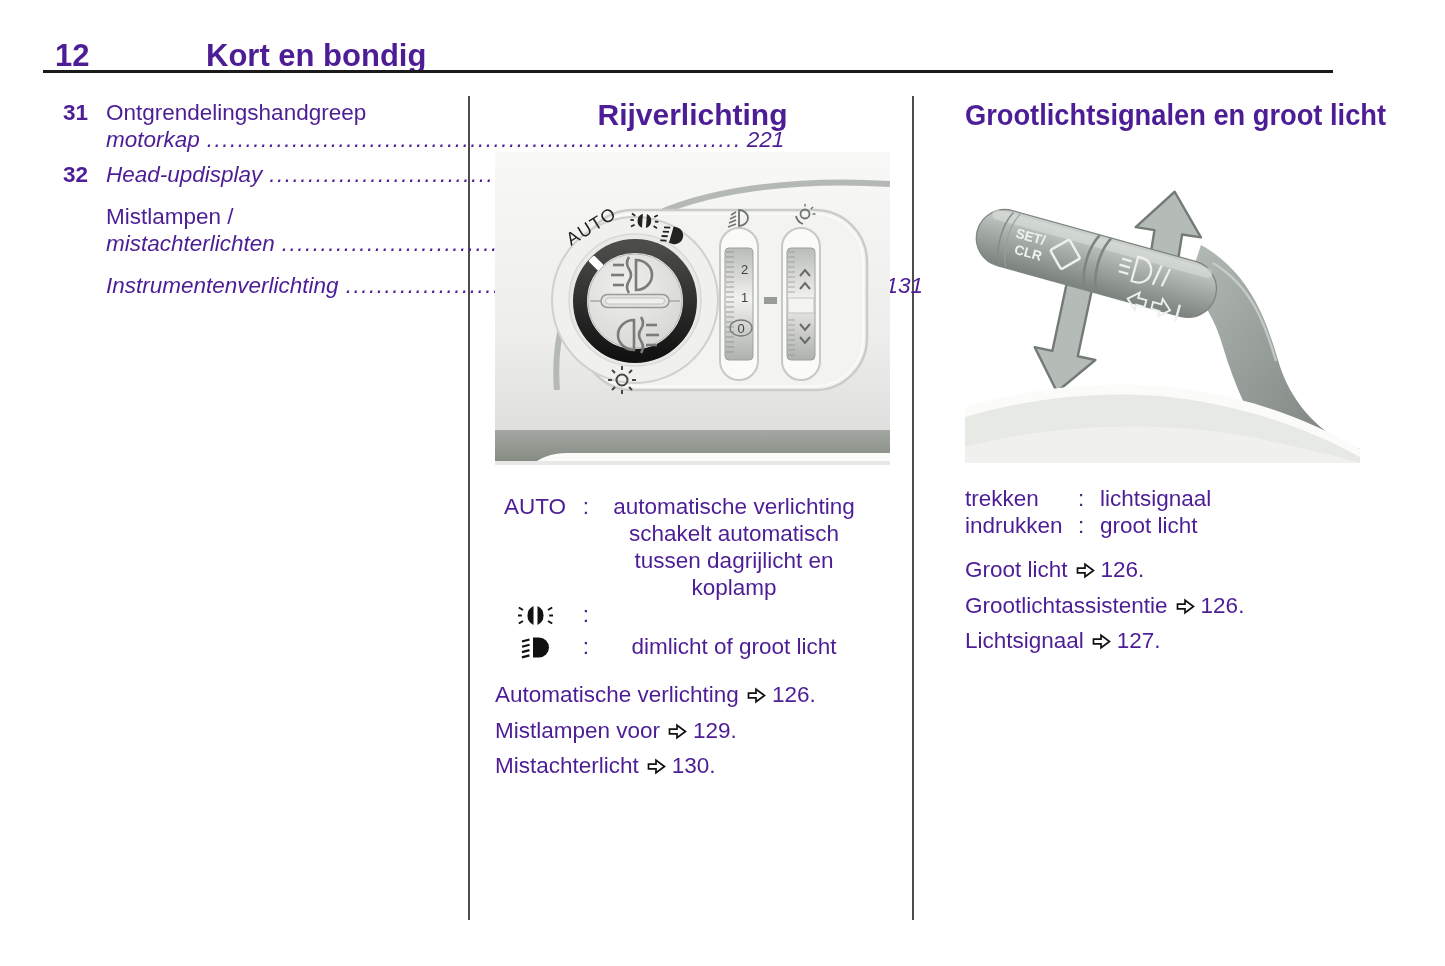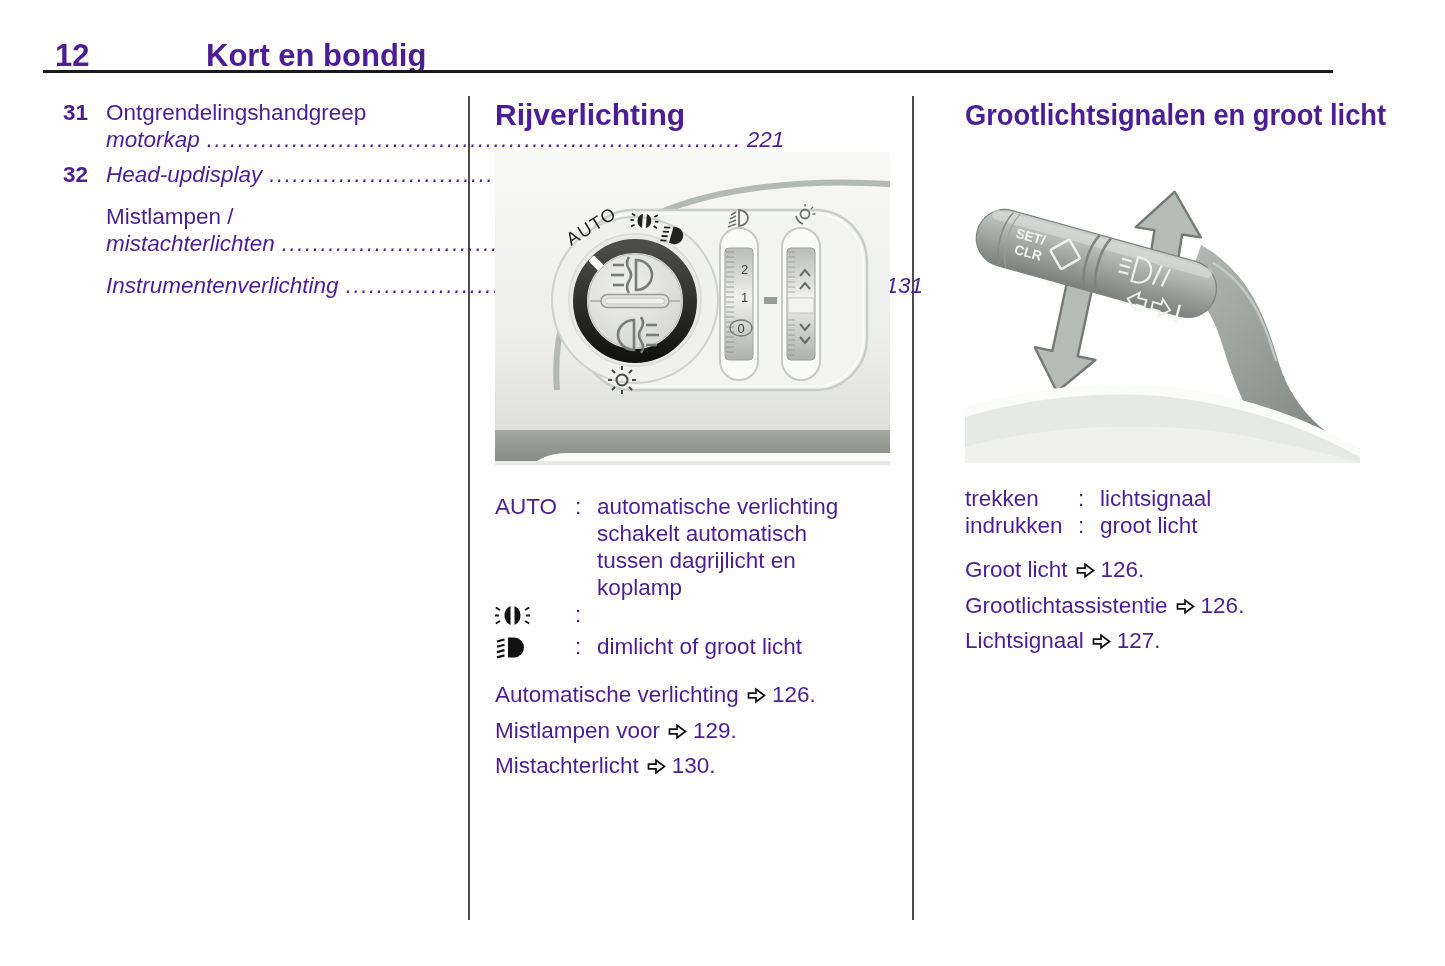--- a/index.html
+++ b/index.html
@@ -20,21 +20,21 @@
   .ix-entry { display:grid; grid-template-columns:43px 1fr; margin-top:8px; }
   .ix-entry:first-child { margin-top:0; }
   .ix-entry.gap { margin-top:15px; }
   .ix-num { font-weight:bold; }
   .ix-last { display:flex; align-items:baseline;font-style:italic; }
   .ix-last .lbl { white-space:nowrap; }
   .dots { flex:1 1 auto; overflow:hidden; margin:0 5px 0 7px; white-space:nowrap; }
   .dots::before { content:"....................................................................."; letter-spacing:1.5px; }
   .ix-page { white-space:nowrap; }
   
-  .col-mid { position:absolute; left:495px; top:97px; width:395px; font-size:22.5px; line-height:27px; }
+  .col-mid { position:absolute; left:495px; top:97px; width:395px; font-size:22.5px; line-height:27px;text-align:center; }
   .col-right { position:absolute; left:965px; top:97px; width:400px; font-size:22.5px; line-height:27px; }
   h2.sec { font-size:30px; font-weight:bold; line-height:36px; white-space:nowrap; }
   .col-right h2.sec { font-size:29px; transform:scaleX(0.94); transform-origin:left; }
   figure.fig { display:block; }
   .fig-mid { margin-top:19px; width:395px; height:313px; }
   .fig-right { margin-top:22px; width:395px; height:308px; }
   
   .legend { margin-top:28px; }
   .lg-row { display:grid; grid-template-columns:80px 22px 1fr; align-items:start; }
   .col-right .lg-row { grid-template-columns:113px 22px 1fr; }

